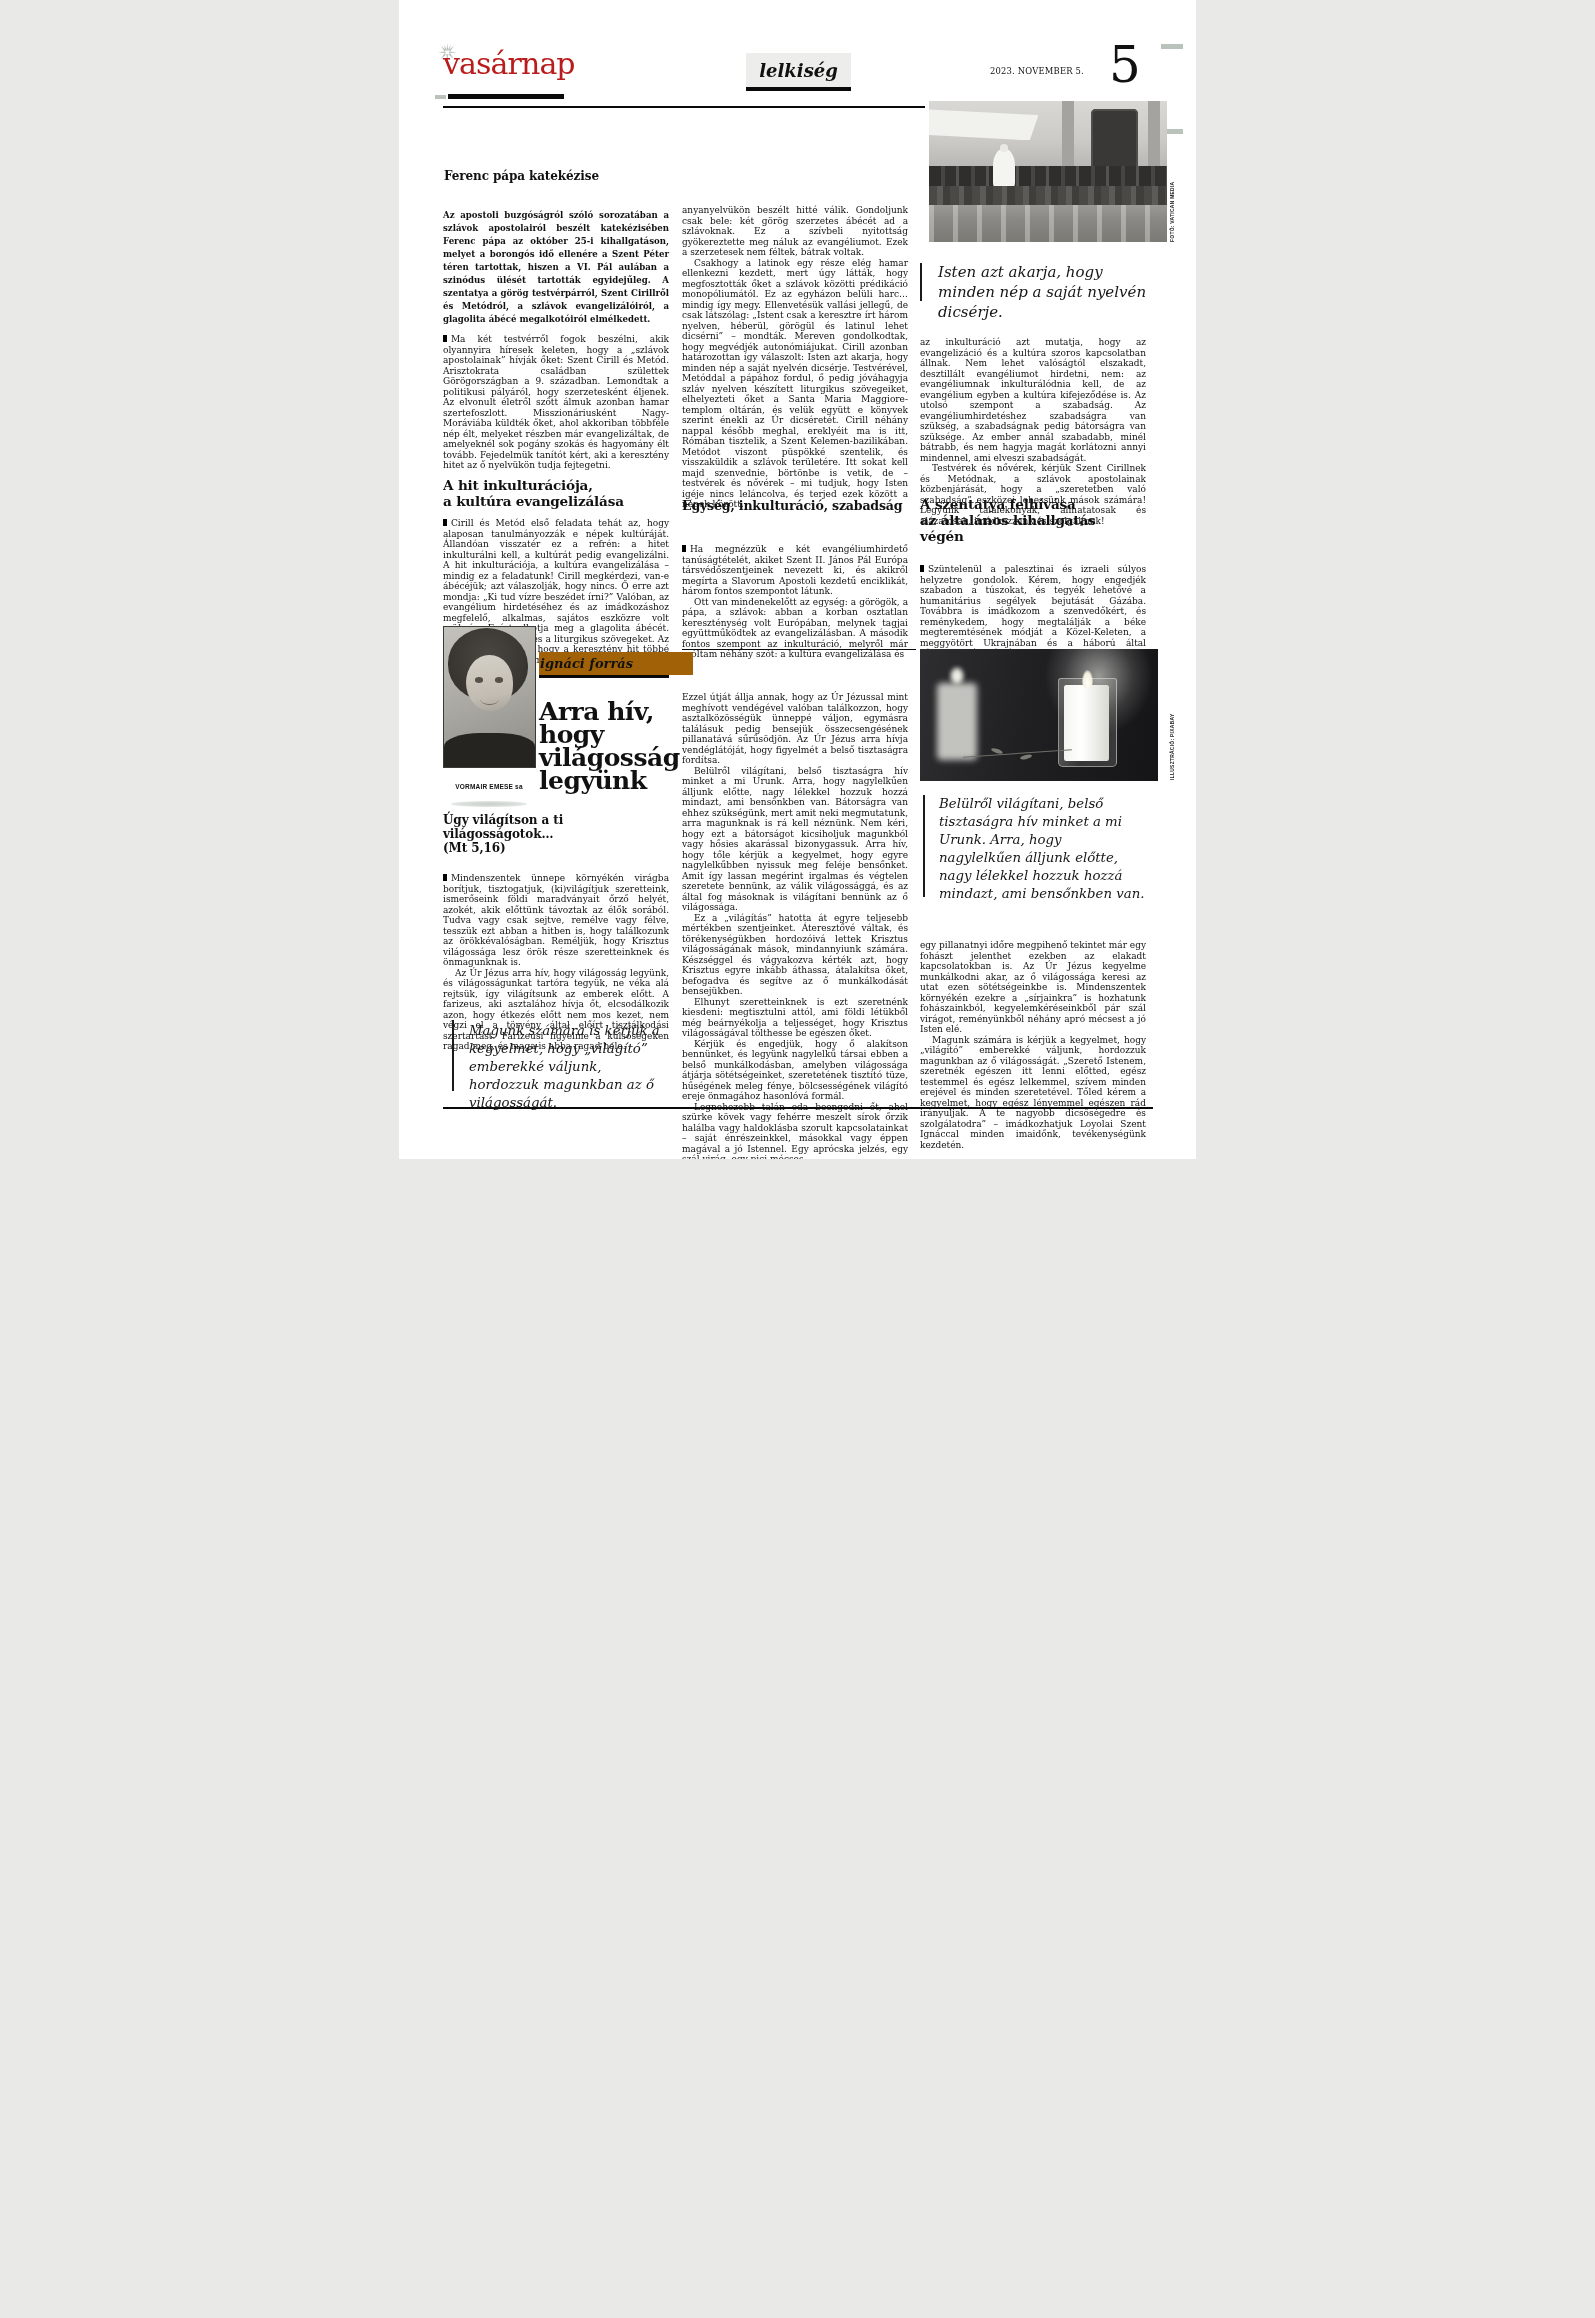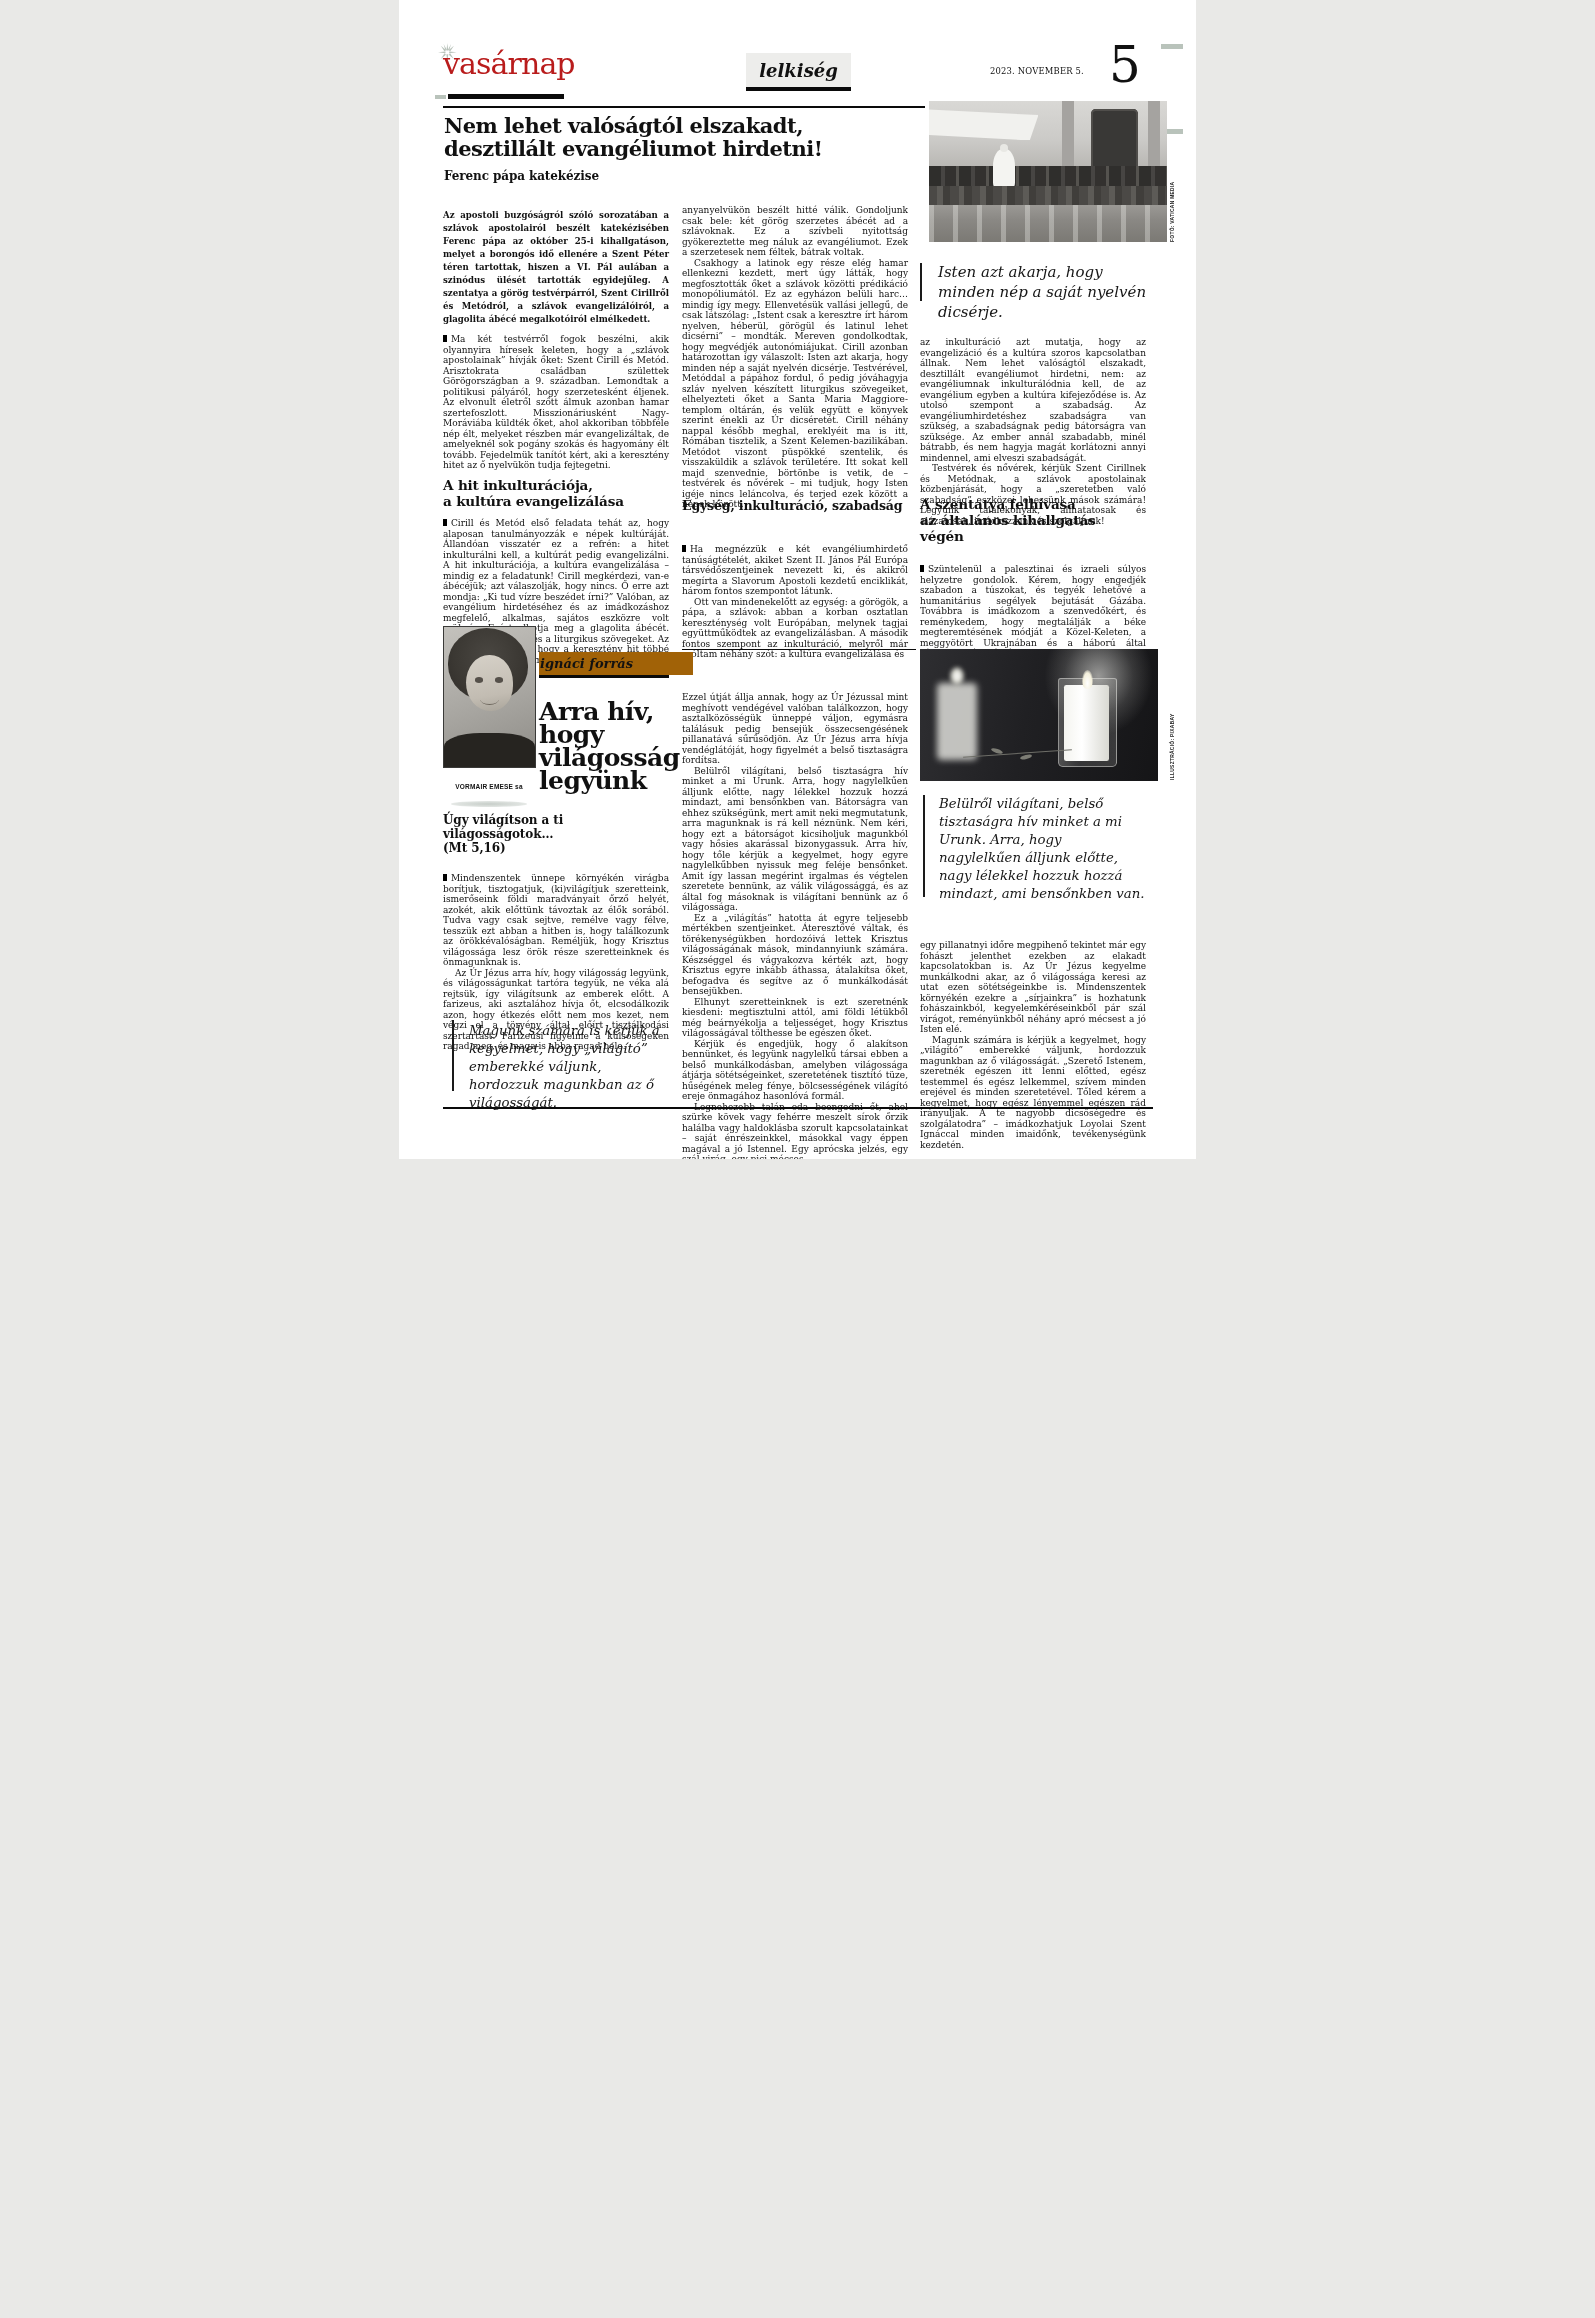--- a/index.html
+++ b/index.html
@@ -128,24 +128,20 @@
     <span>lelkiség</span>
   </div>
   <div class="section-bar"></div>
 
   <div class="issue-date">2023. NOVEMBER 5.</div>
   <div class="page-num">5</div>
   <div class="edge-bar" style="left:762px;top:44px;"></div>
   <div class="edge-bar" style="left:762px;top:129px;"></div>
   <div class="header-rule"></div>
 
-  <div class="headline">
-    <span>Nem lehet valóságtól elszakadt,</span>
-    <span>desztillált evangéliumot hirdetni!</span>
-  </div>
   <div class="subhead">Ferenc pápa katekézise</div>
 
   <div class="photo pope" style="left:530px;top:101px;width:238px;height:141px;">
     <div class="col" style="left:56%;"></div>
     <div class="col" style="left:92%;"></div>
     <div class="door"></div>
     <div class="canopy"></div>
     <div class="figures"></div>
     <div class="pontiff"></div>
     <div class="crowd"></div>

